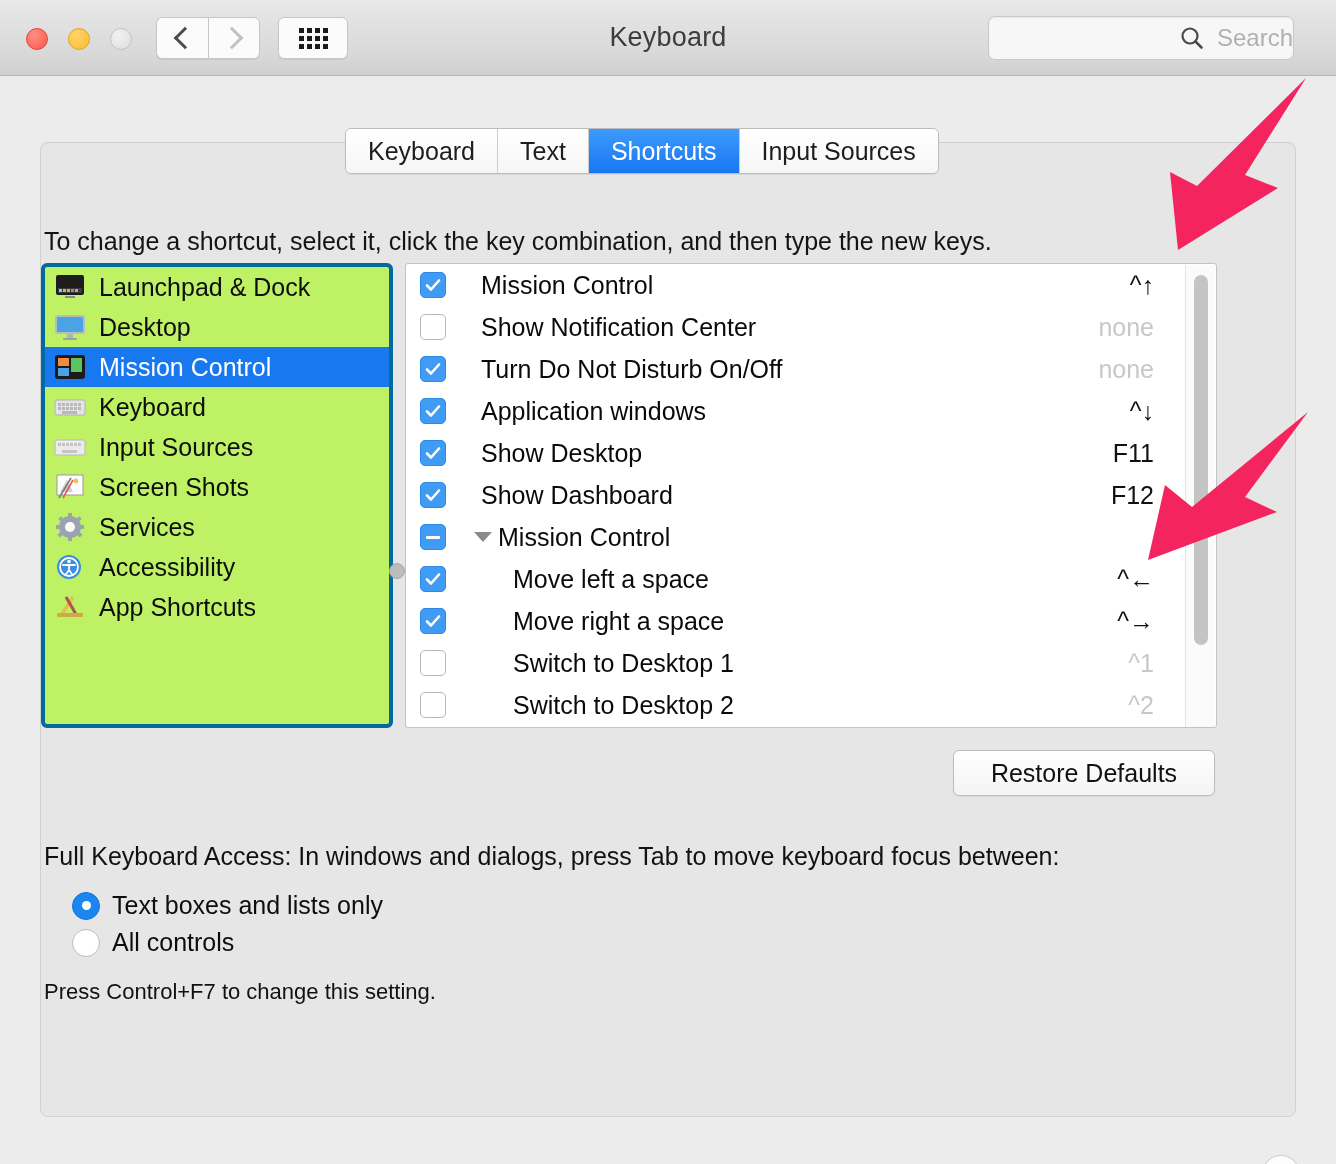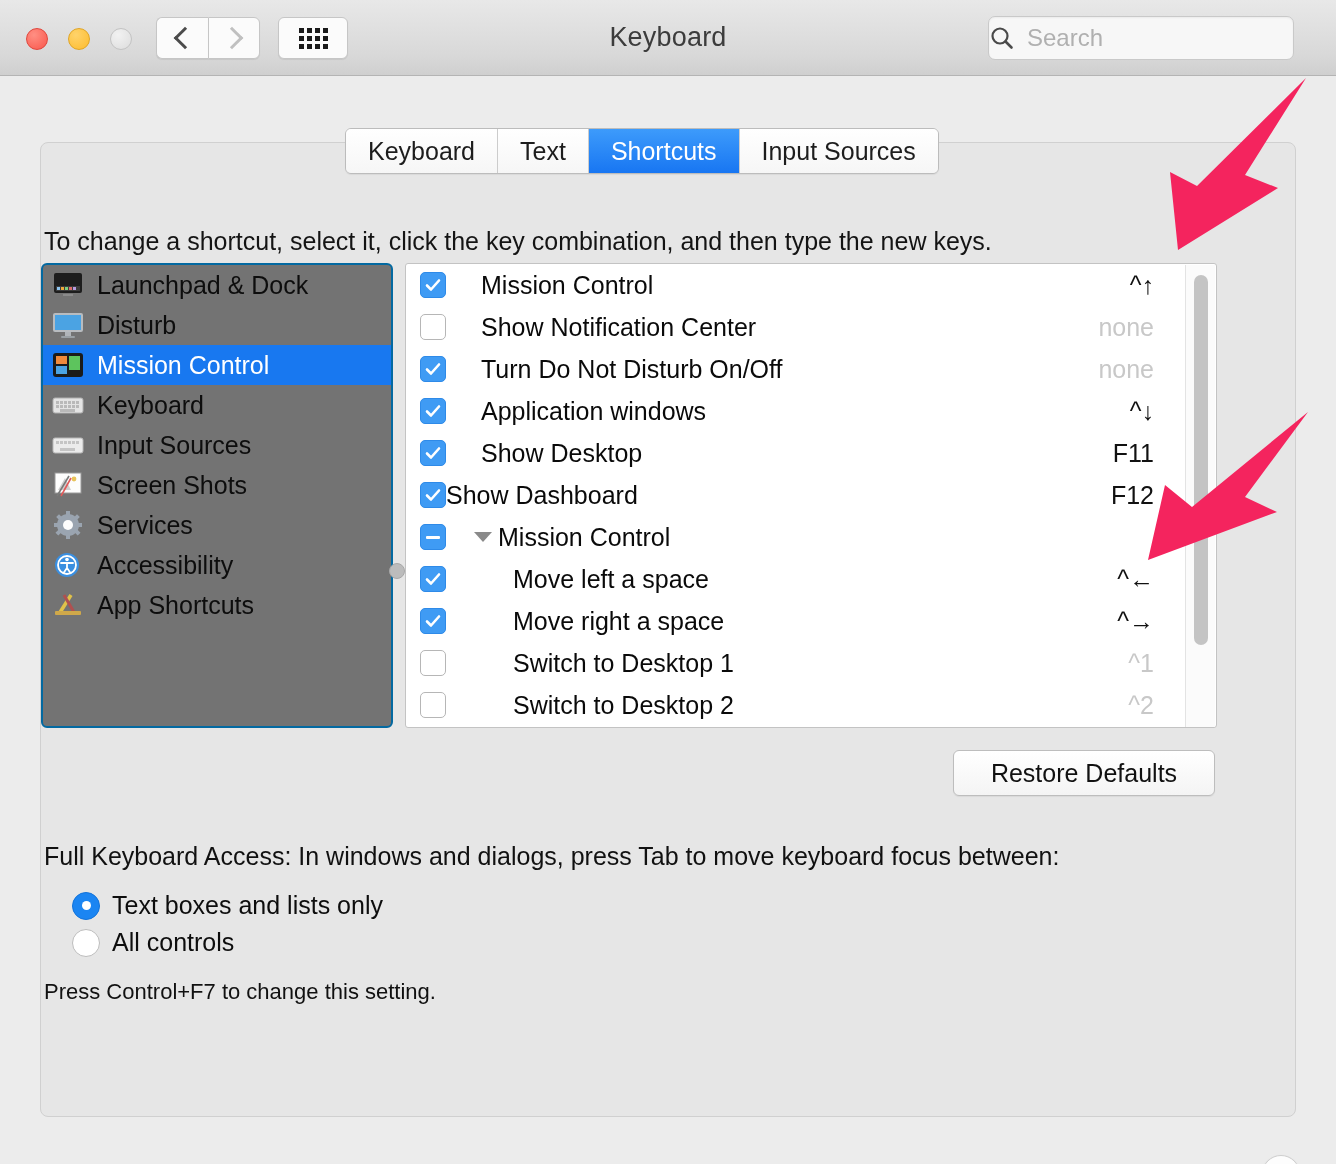--- a/index.html
+++ b/index.html
@@ -51,21 +51,21 @@
   .wintitle {
     position: absolute; left: 0; top: 22px; width: 1336px;
     text-align: center; font-size: 27px; color: #3c3c3c;
     letter-spacing: .2px;
   }
 
   .searchbox {
     position: absolute; left: 988px; top: 16px; width: 306px; height: 44px;
     background: #f7f7f7; border: 1px solid #c9c9c9; border-radius: 7px;
     box-shadow: inset 0 1px 2px rgba(0,0,0,0.05);
-    display: flex; align-items: center; justify-content: flex-start; box-sizing: border-box;
+    display: flex; align-items: center; justify-content: flex-end; box-sizing: border-box;
   }
   .searchinner { display: flex; align-items: center; gap: 12px; }
   .searchtext { font-size: 24px; color: #b0b0b0; }
 
   
   .content { position: absolute; left: 0; top: 76px; width: 1336px; height: 1088px; background: #ececec; }
 
   .tabbar {
     position: absolute; left: 345px; top: 52px;
     display: flex; height: 44px;
@@ -90,21 +90,21 @@
     box-sizing: border-box;
   }
 
   .instr {
     position: absolute; left: 44px; top: 151px; font-size: 25px; color: #141414;
   }
 
   
   .catlist {
     position: absolute; left: 41px; top: 187px; width: 352px; height: 465px;
-    background: #737373; border: 2px solid #0369a1; border-radius: 6px;
+    background: #bef264; border: 4px solid #0369a1; border-radius: 6px;
     box-sizing: border-box; overflow: hidden;
   }
   .catrow { display: flex; align-items: center; height: 40px; padding-left: 8px; gap: 12px; }
   .catrow.selected { background: #1878f0; }
   .catrow.selected .catlabel { color: #ffffff; }
   .catlabel { font-size: 25px; color: #0d0d0d; }
   .caticon { width: 34px; height: 30px; flex: 0 0 34px; display: block; }
 
   .resizedot {
     position: absolute; left: 389px; top: 487px; width: 16px; height: 16px;
@@ -256,21 +256,21 @@
       <span class="catlabel">Launchpad &amp; Dock</span>
     </div>
 
     <div class="catrow">
       <svg class="caticon" viewBox="0 0 34 30">
         <rect x="2" y="3" width="30" height="19" rx="2" fill="#b8bcc0"></rect>
         <rect x="4" y="5" width="26" height="15" fill="#4ba3e3"></rect>
         <rect x="14" y="22" width="6" height="4" fill="#b0b4b8"></rect>
         <rect x="10" y="26" width="14" height="2" rx="1" fill="#9aa0a4"></rect>
       </svg>
-      <span class="catlabel">Disturb</span>
+      <span class="catlabel">Desktop</span>
     </div>
 
     <div class="catrow selected">
       <svg class="caticon" viewBox="0 0 34 30">
         <rect x="2" y="3" width="30" height="24" rx="3" fill="#1b1b1b"></rect>
         <rect x="5" y="6" width="11" height="8" fill="#f08a3c"></rect>
         <rect x="18" y="6" width="11" height="14" fill="#5dc45d"></rect>
         <rect x="5" y="16" width="11" height="8" fill="#4ba3e3"></rect>
       </svg>
       <span class="catlabel">Mission Control</span>
@@ -415,21 +415,21 @@
       <span class="slabel" style="margin-left:35px">Show Desktop</span>
       <span class="skey">F11</span>
     </div>
 
     <div class="srow">
       <span class="cbox on">
         <svg class="tickmark" width="18" height="18" viewBox="0 0 18 18">
           <path d="M3 9.5 L7 13.5 L15 4.5" fill="none" stroke="#ffffff" stroke-width="2.6" stroke-linecap="round" stroke-linejoin="round"></path>
         </svg>
       </span>
-      <span class="slabel" style="">Show Dashboard</span>
+      <span class="slabel" style="margin-left:35px">Show Dashboard</span>
       <span class="skey">F12</span>
     </div>
 
     <div class="srow">
       <span class="cbox mixed">
         <span class="dash"></span>
       </span>
       <span style="margin-left:28px; display:flex; align-items:center;">
         <span class="disclose"></span>
         <span class="slabel">Mission Control</span>

